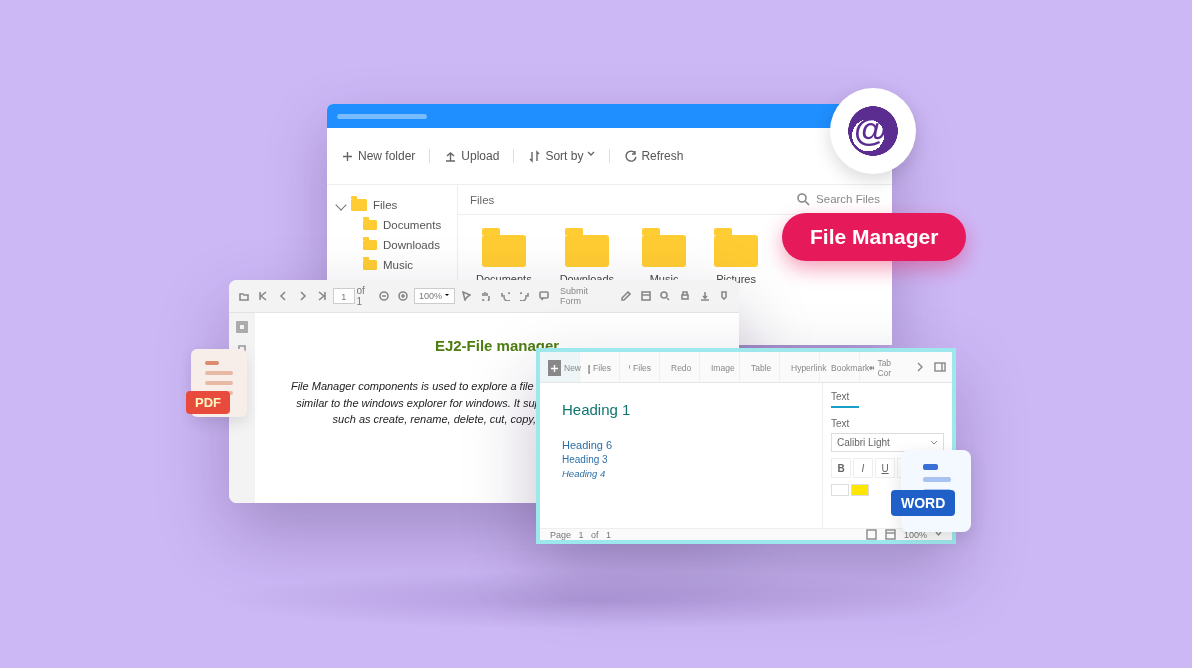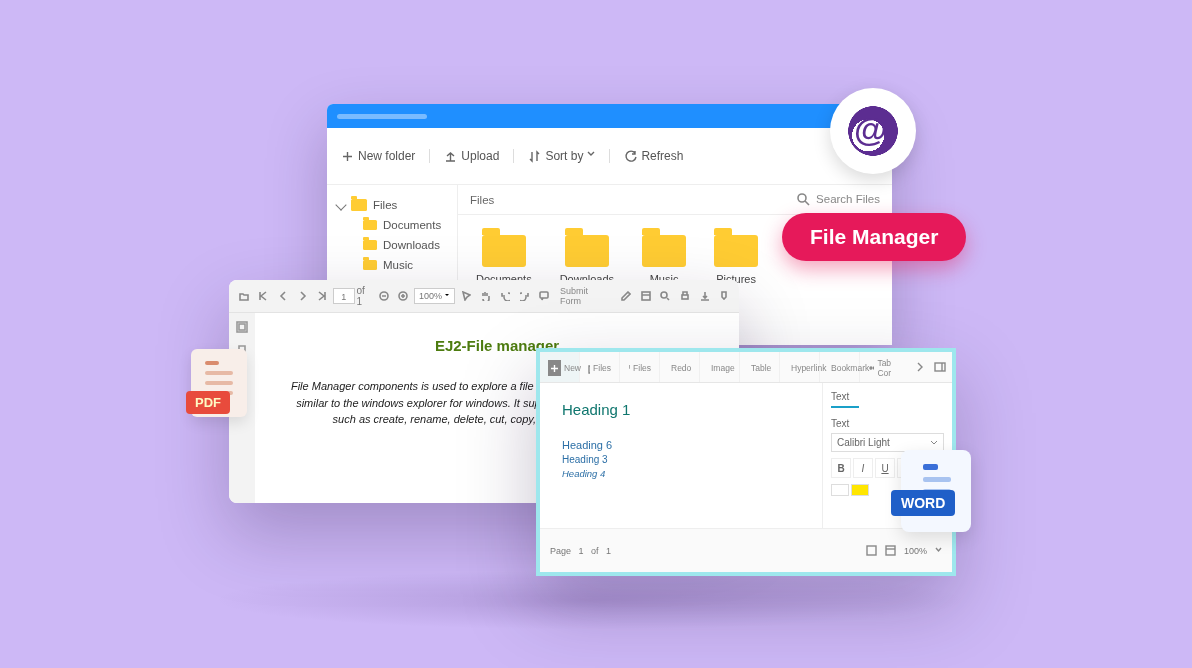--- a/index.html
+++ b/index.html
@@ -269,21 +269,21 @@
   }
   .swatch-row { display: flex; gap: 2px; margin-top: 6px; }
   .swatch { width: 18px; height: 12px; border: 1px solid #ddd; }
 
   .word-status {
     display: flex;
     align-items: center;
     justify-content: space-between;
     font-size: 9px;
     color: #777;
-    padding: 16px 10px;
+    padding: 0 10px;
     border-top: 1px solid #eee;
     background: #fafafa;
   }
   .word-status .right { display: flex; align-items: center; gap: 8px; }
   .word-status svg { width: 11px; height: 11px; stroke: #888; fill: none; stroke-width: 1.4; }
 
   
   .word-icon {
     position: absolute;
     left: 891px; top: 450px;

